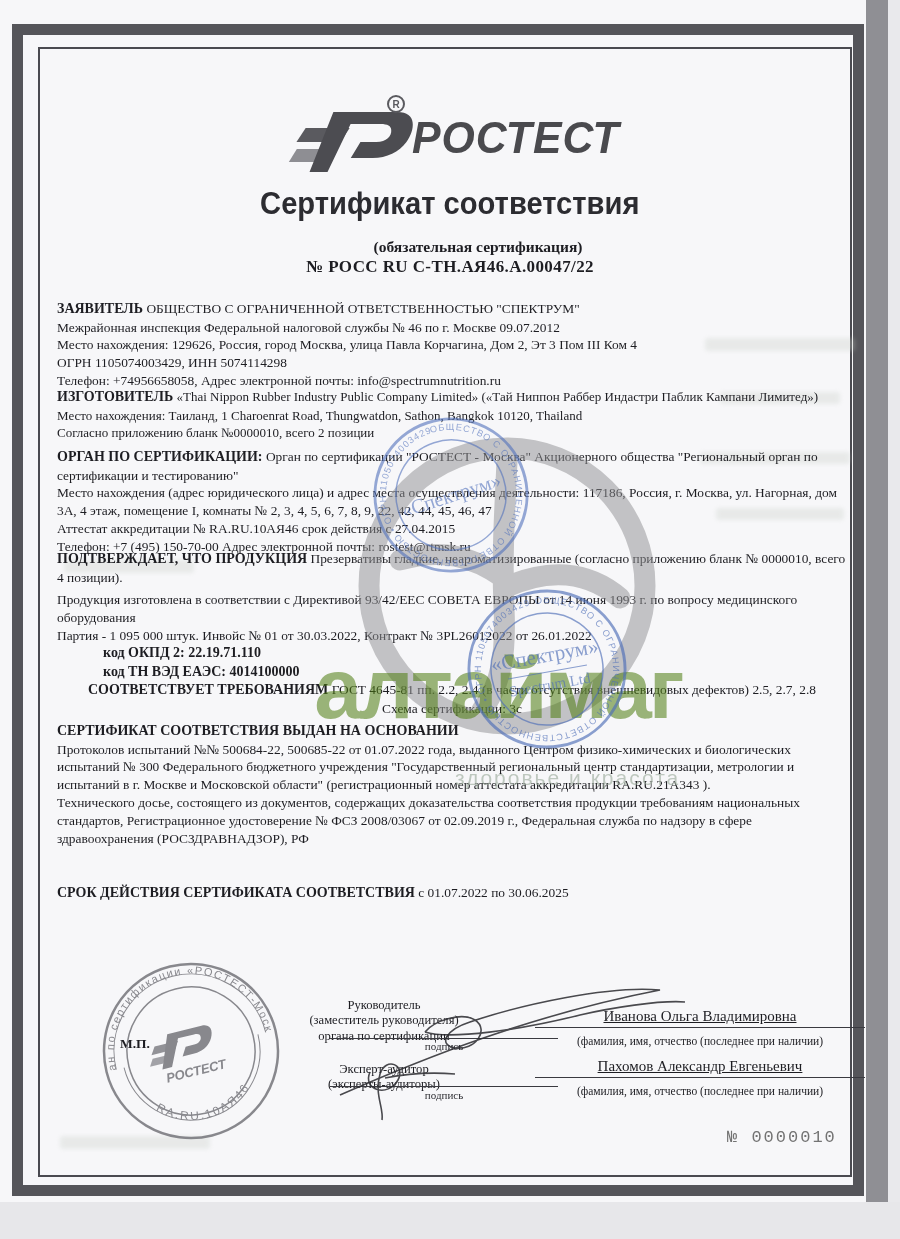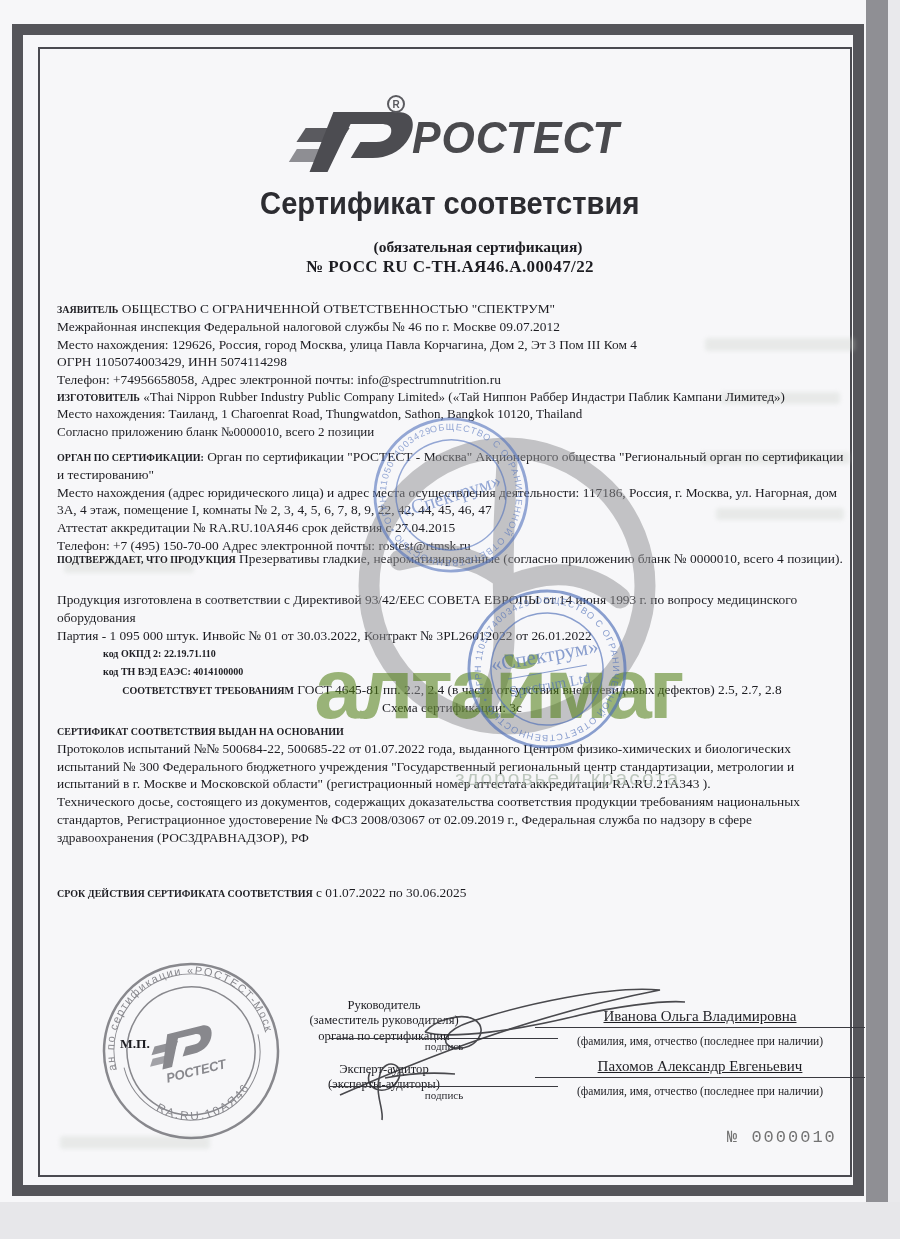--- a/index.html
+++ b/index.html
@@ -18,21 +18,21 @@
   .logo-glyph{width:118px;height:92px;flex:0 0 auto;}
   .brand{font-family:"Liberation Sans",sans-serif;font-weight:bold;font-style:italic;
          font-size:45px;color:#4a4a4e;letter-spacing:1px;transform:scaleX(.95);transform-origin:left center;margin-left:4px;}
   .title{position:absolute;left:0;top:186px;width:900px;text-align:center;
          font-family:"Liberation Sans",sans-serif;font-weight:bold;font-size:31px;color:#2c2c31;}
   .title span{display:inline-block;transform:scaleX(.94);}
   .subtitle{position:absolute;left:0;top:238px;width:900px;text-align:center;font-weight:bold;font-size:15.5px;padding-left:28px;}
   .certnum{position:absolute;left:0;top:257px;width:900px;text-align:center;font-weight:bold;font-size:17px;letter-spacing:.4px;}
   
   .sec{position:absolute;left:57px;width:790px;font-size:13.4px;line-height:1.33;}
-  .sec b{font-size:10px;}
+  .sec b{font-size:14px;}
   .ind{margin-left:46px;}
   
   .wm-word{position:absolute;left:283px;top:645px;width:430px;text-align:center;
            font-family:"Liberation Sans",sans-serif;font-weight:bold;font-size:86px;line-height:1;
            color:#4d7c0f;opacity:.55;letter-spacing:-3px;pointer-events:none;}
   .wm-sub{position:absolute;left:455px;top:766px;font-size:21px;color:#9fae9f;opacity:.65;
           font-family:"Liberation Sans",sans-serif;letter-spacing:2px;pointer-events:none;}
   .smudge{position:absolute;background:#c6ccc4;opacity:.30;filter:blur(2px);border-radius:3px;pointer-events:none;}
   svg{position:absolute;overflow:visible;}
   

